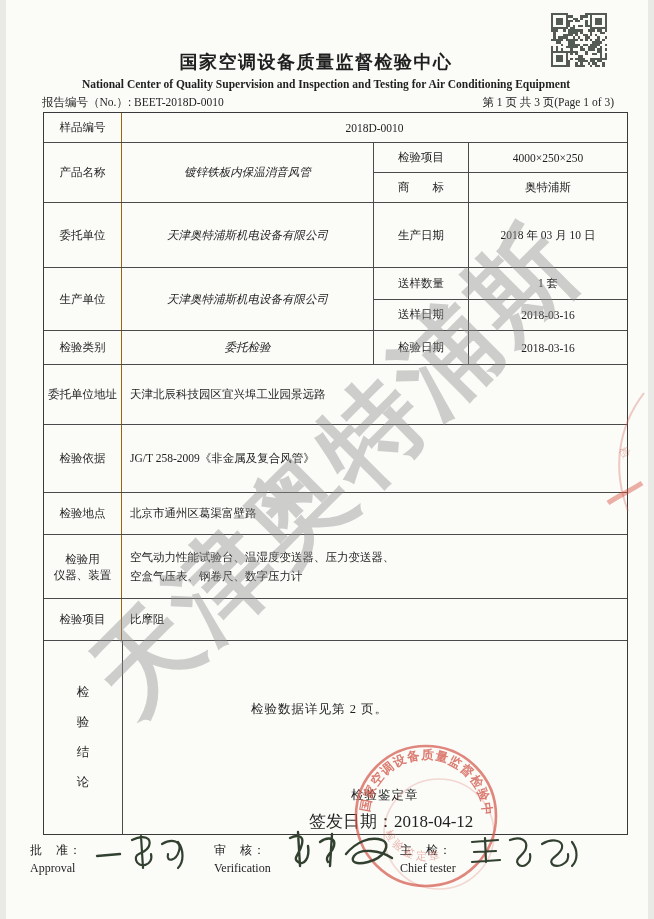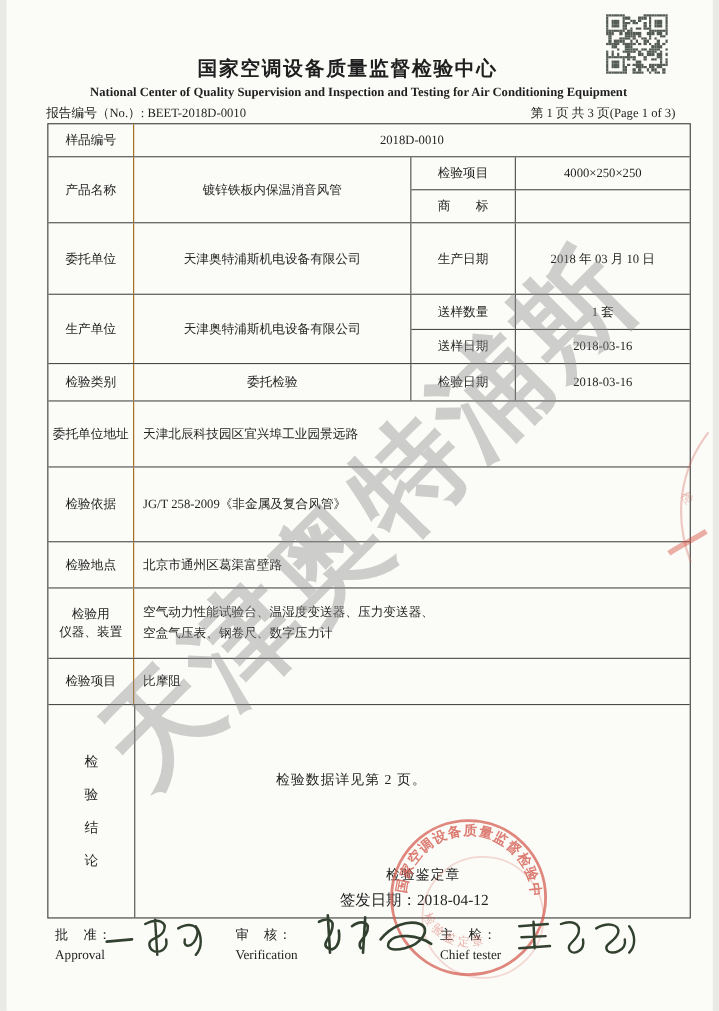--- a/index.html
+++ b/index.html
@@ -14,33 +14,33 @@
   .qr div{background:transparent;}
   .qr div.d{background:#3e463f;}
   
   .tbl{position:absolute;left:37px;top:112px;width:583px;border:1.5px solid #3a3a3a;font-size:11.5px;background:transparent;}
   .row{display:flex;border-bottom:1px solid #4a4a4a;box-sizing:border-box;}
   .row:last-child{border-bottom:none;}
   .cell{display:flex;align-items:center;justify-content:center;box-sizing:border-box;text-align:center;}
   .lab{width:78px;border-right:1px solid #a16207;flex:none;}
   .lab2{flex-direction:column;line-height:16px;}
   .valfull{flex:1;}
-  .valmain{width:252px;border-right:1px solid #4a4a4a;flex:none;}
+  .valmain{width:252px;border-right:1px solid #4a4a4a;flex:none;font-style:italic;}
   .subcol{flex:1;display:flex;flex-direction:column;}
   .subrow{flex:1;display:flex;border-bottom:1px solid #4a4a4a;box-sizing:border-box;}
   .subrow:last-child{border-bottom:none;}
   .sublab{width:95px;border-right:1px solid #4a4a4a;flex:none;}
   .subval{flex:1;}
   .valleft{flex:1;justify-content:flex-start;padding-left:8px;text-align:left;}
   .vallines{flex:1;display:flex;flex-direction:column;justify-content:center;align-items:flex-start;padding-left:8px;line-height:19px;text-align:left;}
   .lab-vert{width:78px;border-right:1px solid #4a4a4a;flex:none;display:flex;flex-direction:column;justify-content:center;align-items:center;gap:13px;font-size:12.5px;}
   .concl{flex:1;position:relative;}
   .concl-text{position:absolute;left:128px;top:60px;font-size:12.5px;letter-spacing:1px;}
   .concl-caption{position:absolute;left:228px;top:146px;font-size:12.5px;letter-spacing:1px;}
-  .concl-date{position:absolute;left:186px;top:169px;font-size:14px;}
+  .concl-date{position:absolute;left:186px;top:169px;font-size:17px;}
   
   .watermark{position:absolute;left:-40px;top:150px;width:740px;height:640px;pointer-events:none;z-index:5;display:flex;align-items:center;justify-content:center;}
   .watermark span{display:block;transform:rotate(-45deg);font-size:102px;letter-spacing:4px;white-space:nowrap;color:#8f8f8f;opacity:.42;font-weight:bold;}
   
   .stamp{position:absolute;left:330px;top:726px;width:180px;height:180px;z-index:6;pointer-events:none;}
   .edge-stamp{position:absolute;right:0;top:385px;width:46px;height:150px;z-index:6;pointer-events:none;filter:blur(.4px);}
   
   .sig-group{position:absolute;top:842px;font-size:12px;z-index:4;}
   .sig-zh{letter-spacing:1px;}
   .sig-en{margin-top:2px;}
@@ -597,20 +597,21 @@
     <div class="row" style="height:60px">
       <div class="cell lab">产品名称</div>
       <div class="cell valmain">镀锌铁板内保温消音风管</div>
       <div class="subcol">
         <div class="subrow">
           <div class="cell sublab">检验项目</div>
           <div class="cell subval">4000×250×250</div>
         </div>
         <div class="subrow">
           <div class="cell sublab">商　　标</div>
+          <div class="cell subval">奥特浦斯</div>
         </div>
       </div>
     </div>
 
     <div class="row" style="height:65px">
       <div class="cell lab">委托单位</div>
       <div class="cell valmain">天津奥特浦斯机电设备有限公司</div>
       <div class="subcol">
         <div class="subrow">
           <div class="cell sublab">生产日期</div>
@@ -709,21 +710,21 @@
       <textPath href="#arcBottom" startOffset="12%">检验鉴定章</textPath>
     </text>
   </svg>
 
   <svg class="edge-stamp" viewBox="0 0 46 150">
     <path d="M42,8 C16,42 10,84 26,126" fill="none" stroke="#d86a5e" stroke-width="2" opacity="0.35"></path>
     <path d="M6,118 C16,111 28,106 40,98" fill="none" stroke="#d4503f" stroke-width="5" opacity="0.45"></path>
     <text x="14" y="70" font-size="11" fill="#d86a5e" opacity="0.4" transform="rotate(55 20 70)">检</text>
   </svg>
 
-  <div class="sig-group" style="left:44px">
+  <div class="sig-group" style="left:24px">
     <div class="sig-zh">批　准：</div>
     <div class="sig-en">Approval</div>
   </div>
   <svg class="sig-svg" style="left:88px;top:832px" width="110" height="42" viewBox="0 0 110 42">
     <path d="M3,24 L26,22" fill="none" stroke="#32412f" stroke-width="2.4" stroke-linecap="round"></path>
     <path d="M38,8 C50,2 58,6 55,14 C52,22 40,20 42,28 C44,37 60,34 57,22 M47,4 L49,36" fill="none" stroke="#32412f" stroke-width="2.2" stroke-linecap="round"></path>
     <path d="M68,12 C78,6 88,9 85,19 C82,29 72,31 74,22 M84,10 C90,18 90,30 84,36" fill="none" stroke="#32412f" stroke-width="2.2" stroke-linecap="round"></path>
   </svg>
 
   <div class="sig-group" style="left:208px">

